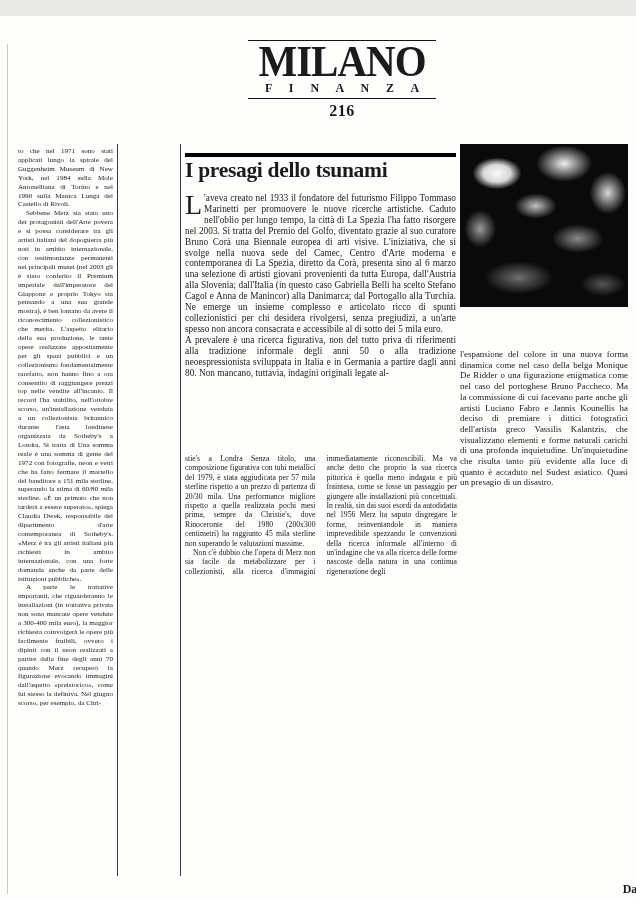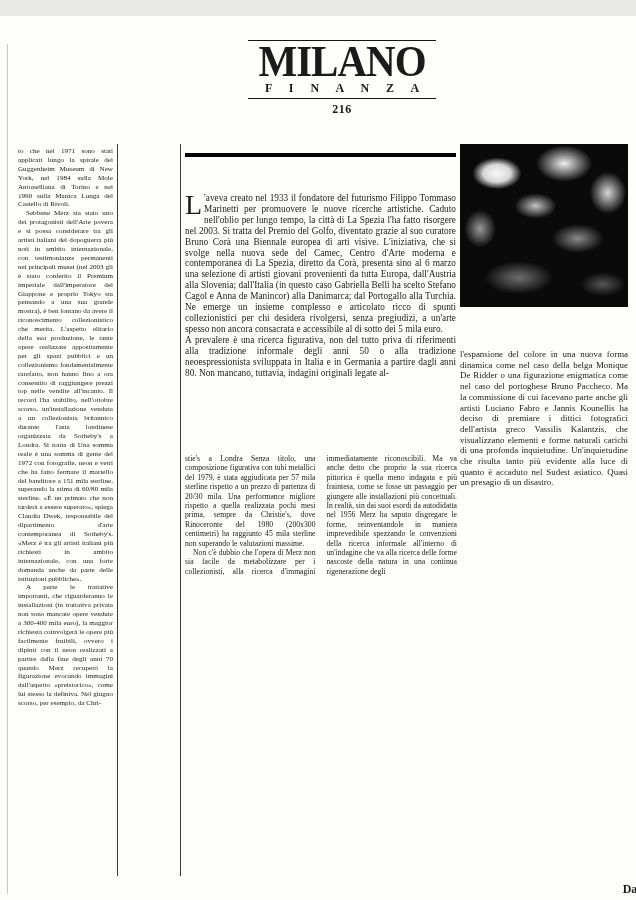--- a/index.html
+++ b/index.html
@@ -16,21 +16,21 @@
   .speck2 { position:absolute; left:178px; top:893px; width:8px; height:2px; background:#b5b5af; border-radius:2px; }
 
   .corner-num { position:absolute; right:16px; top:6px; font-size:13px; letter-spacing:0.5px; }
 
   
   .masthead { position:absolute; left:50%; transform:translateX(-50%); top:22px; width:188px; text-align:center; }
   .mh-date { font-size:12.5px; font-weight:bold; letter-spacing:0.5px; }
   .mh-rule { height:1px; background:#151515; margin:2px 0 0 0; }
   .mh-title { font-size:41px; font-weight:bold; line-height:0.92; letter-spacing:-1px; margin-top:1px; transform:scaleY(1.06); transform-origin:top center; }
   .mh-sub { font-size:12px; letter-spacing:7px; text-indent:7px; margin-top:1px; font-weight:bold; }
-  .mh-num { font-size:12px; font-weight:bold; margin-top:3px; letter-spacing:0.5px; }
+  .mh-num { font-size:16px; font-weight:bold; margin-top:3px; letter-spacing:0.5px; }
 
   
   .vrule { position:absolute; top:128px; width:1px; height:732px; background:#3a3a3a; }
   .vrule.r1 { left:117px; }
   .vrule.r2 { left:180px; }
 
   
   .newsprint { text-align:justify; }
   .newsprint p { margin:0; }
   .newsprint p + p { text-indent:8px; }
@@ -96,20 +96,21 @@
   <div class="vrule r1"></div>
   <div class="vrule r2"></div>
 
   <div class="col1 newsprint">
       <p>to che nel 1971 sono stati applicati lungo la spirale del Guggenheim Museum di New York, nel 1984 sulla Mole Antonelliana di Torino e nel 1990 sulla Manica Lunga del Castello di Rivoli.</p>
       <p>Sebbene Merz sia stato uno dei protagonisti dell'Arte povera e si possa considerare tra gli artisti italiani del dopoguerra più noti in ambito internazionale, con testimonianze permanenti nei principali musei (nel 2003 gli è stato conferito il Premium imperiale dall'imperatore del Giappone e proprio Tokyo sta pensando a una sua grande mostra), è ben lontano da avere il riconoscimento collezionistico che merita. L'aspetto elitario della sua produzione, le tante opere realizzate appositamente per gli spazi pubblici e un collezionismo fondamentalmente rarefatto, non hanno fino a ora consentito di raggiungere prezzi top nelle vendite all'incanto. Il record l'ha stabilito, nell'ottobre scorso, un'installazione venduta a un collezionista britannico durante l'asta londinese organizzata da Sotheby's a Londra. Si tratta di Una somma reale è una somma di gente del 1972 con fotografie, neon e vetri che ha fatto fermare il martello del banditore a 151 mila sterline, superando la stima di 60/80 mila sterline. «È un primato che non tarderà a essere superato», spiega Claudia Dwek, responsabile del dipartimento d'arte contemporanea di Sotheby's. «Merz è tra gli artisti italiani più richiesti in ambito internazionale, con una forte domanda anche da parte delle istituzioni pubbliche».</p>
       <p>A parte le trattative importanti, che riguarderanno le installazioni (in trattativa privata non sono mancate opere vendute a 300-400 mila euro), la maggior richiesta coinvolgerà le opere più facilmente fruibili, ovvero i dipinti con il neon realizzati a partire dalla fine degli anni 70 quando Merz recuperò la figurazione evocando immagini dall'aspetto «preistorico», come lui stesso la definiva. Nel giugno scorso, per esempio, da Chri-</p>
     </div>
 
   <div class="headline-bar"></div>
+  <div class="headline">I presagi dello tsunami</div>
 
   <div class="tsunami-body newsprint">
     <p><span class="dropcap">L</span><span>'aveva creato nel 1933 il fondatore del futurismo Filippo Tommaso Marinetti per promuovere le nuove ricerche artistiche. Caduto nell'oblio per lungo tempo, la città di La Spezia l'ha fatto risorgere nel 2003. Si tratta del Premio del Golfo, diventato grazie al suo curatore Bruno Corà una Biennale europea di arti visive. L'iniziativa, che si svolge nella nuova sede del Camec, Centro d'Arte moderna e contemporanea di La Spezia, diretto da Corà, presenta sino al 6 marzo una selezione di artisti giovani provenienti da tutta Europa, dall'Austria alla Slovenia; dall'Italia (in questo caso Gabriella Belli ha scelto Stefano Cagol e Anna de Manincor) alla Danimarca; dal Portogallo alla Turchia. Ne emerge un insieme complesso e articolato ricco di spunti collezionistici per chi desidera rivolgersi, senza pregiudizi, a un'arte spesso non ancora consacrata e accessibile al di sotto dei 5 mila euro.</span></p>
     <span><p>A prevalere è una ricerca figurativa, non del tutto priva di riferimenti alla tradizione informale degli anni 50 o alla tradizione neoespressionista sviluppata in Italia e in Germania a partire dagli anni 80. Non mancano, tuttavia, indagini originali legate al-</p></span>
   </div>
 
   <div class="photo"></div>
 
   <div class="tsunami-cont newsprint">
     <p>l'espansione del colore in una nuova forma dinamica come nel caso della belga Monique De Ridder o una figurazione enigmatica come nel caso del portoghese Bruno Paccheco. Ma la commissione di cui facevano parte anche gli artisti Luciano Fabro e Jannis Kounellis ha deciso di premiare i dittici fotografici dell'artista greco Vassilis Kalantzis, che visualizzano elementi e forme naturali carichi di una profonda inquietudine. Un'inquietudine che risulta tanto più evidente alla luce di quanto è accaduto nel Sudest asiatico. Quasi un presagio di un disastro.</p>

